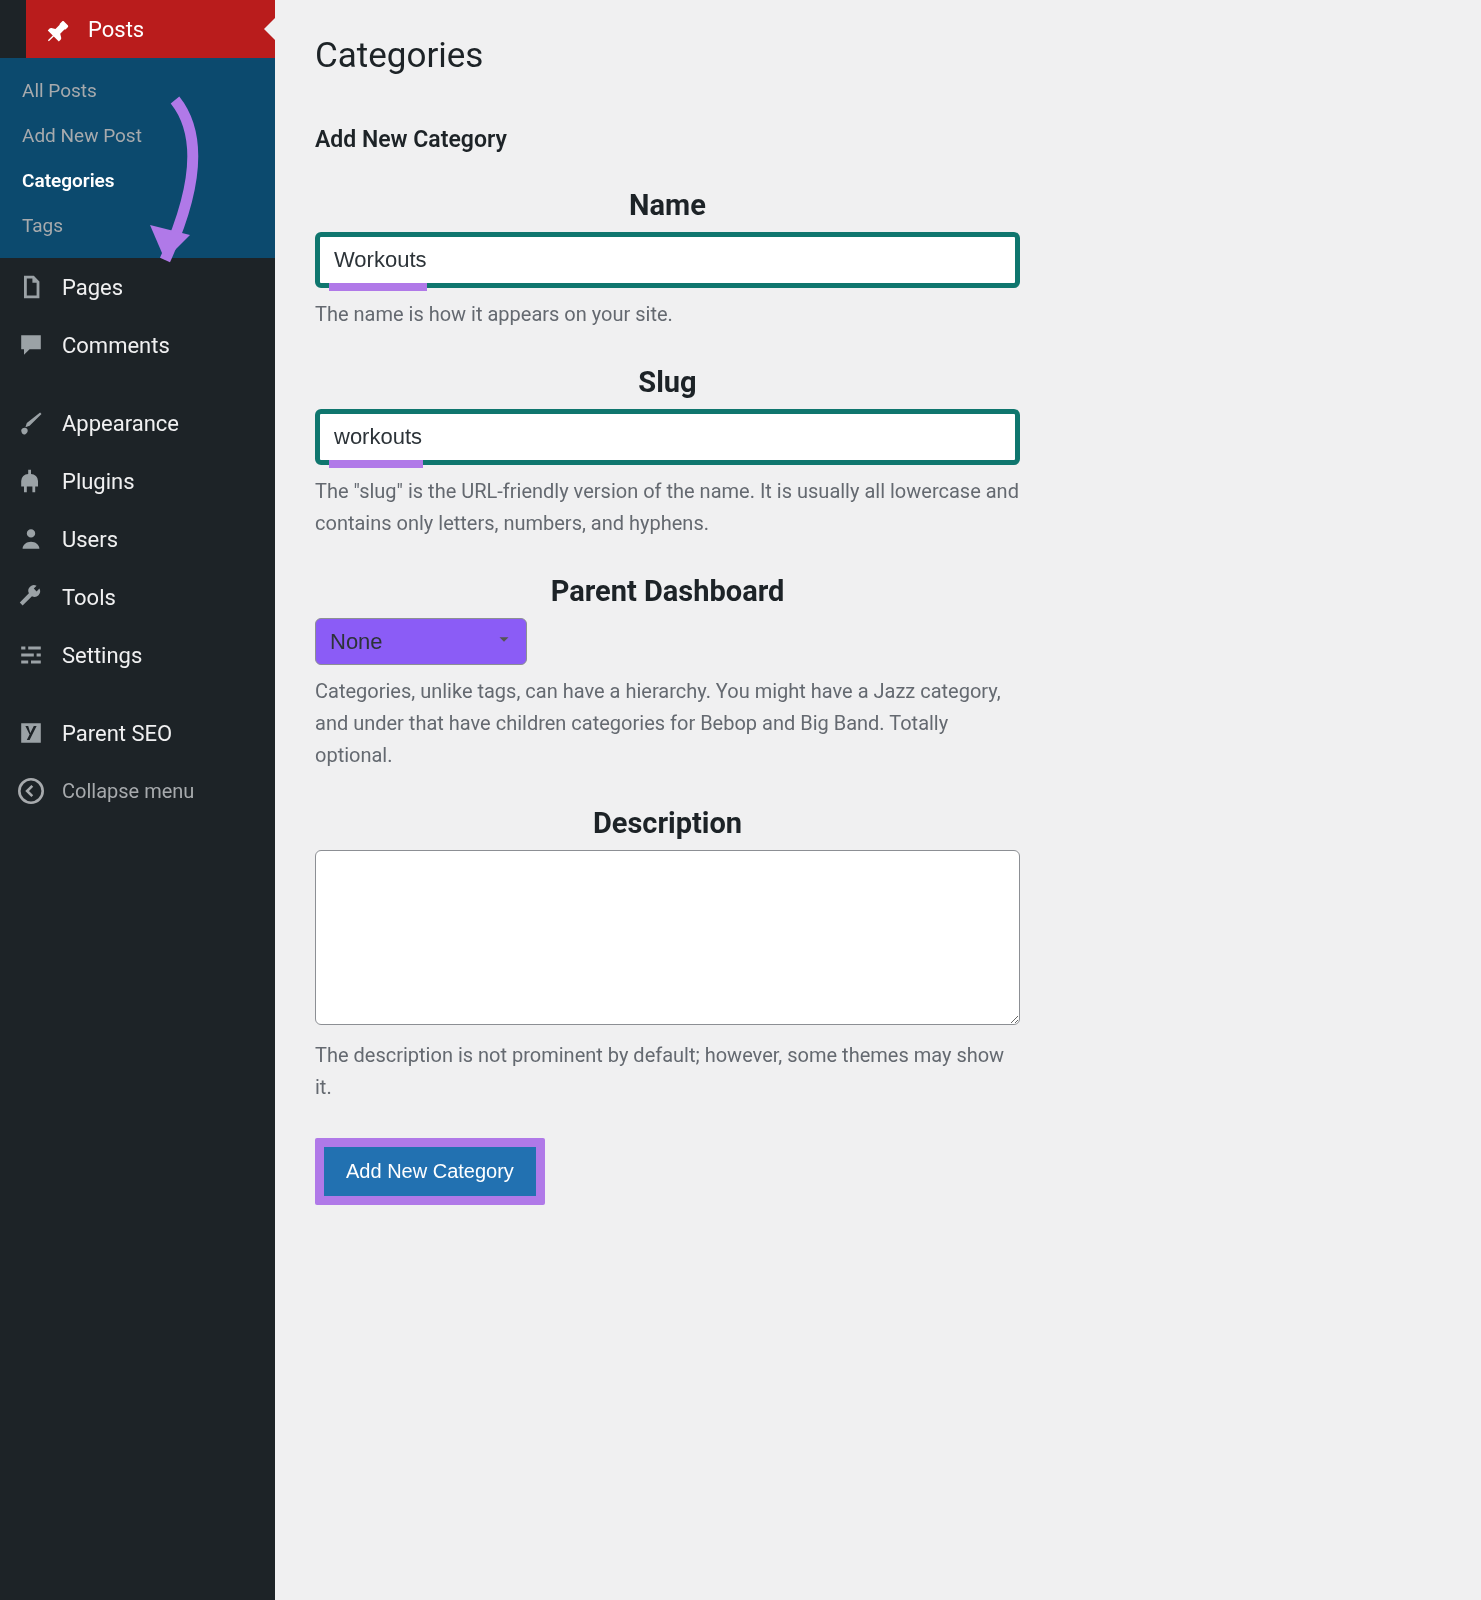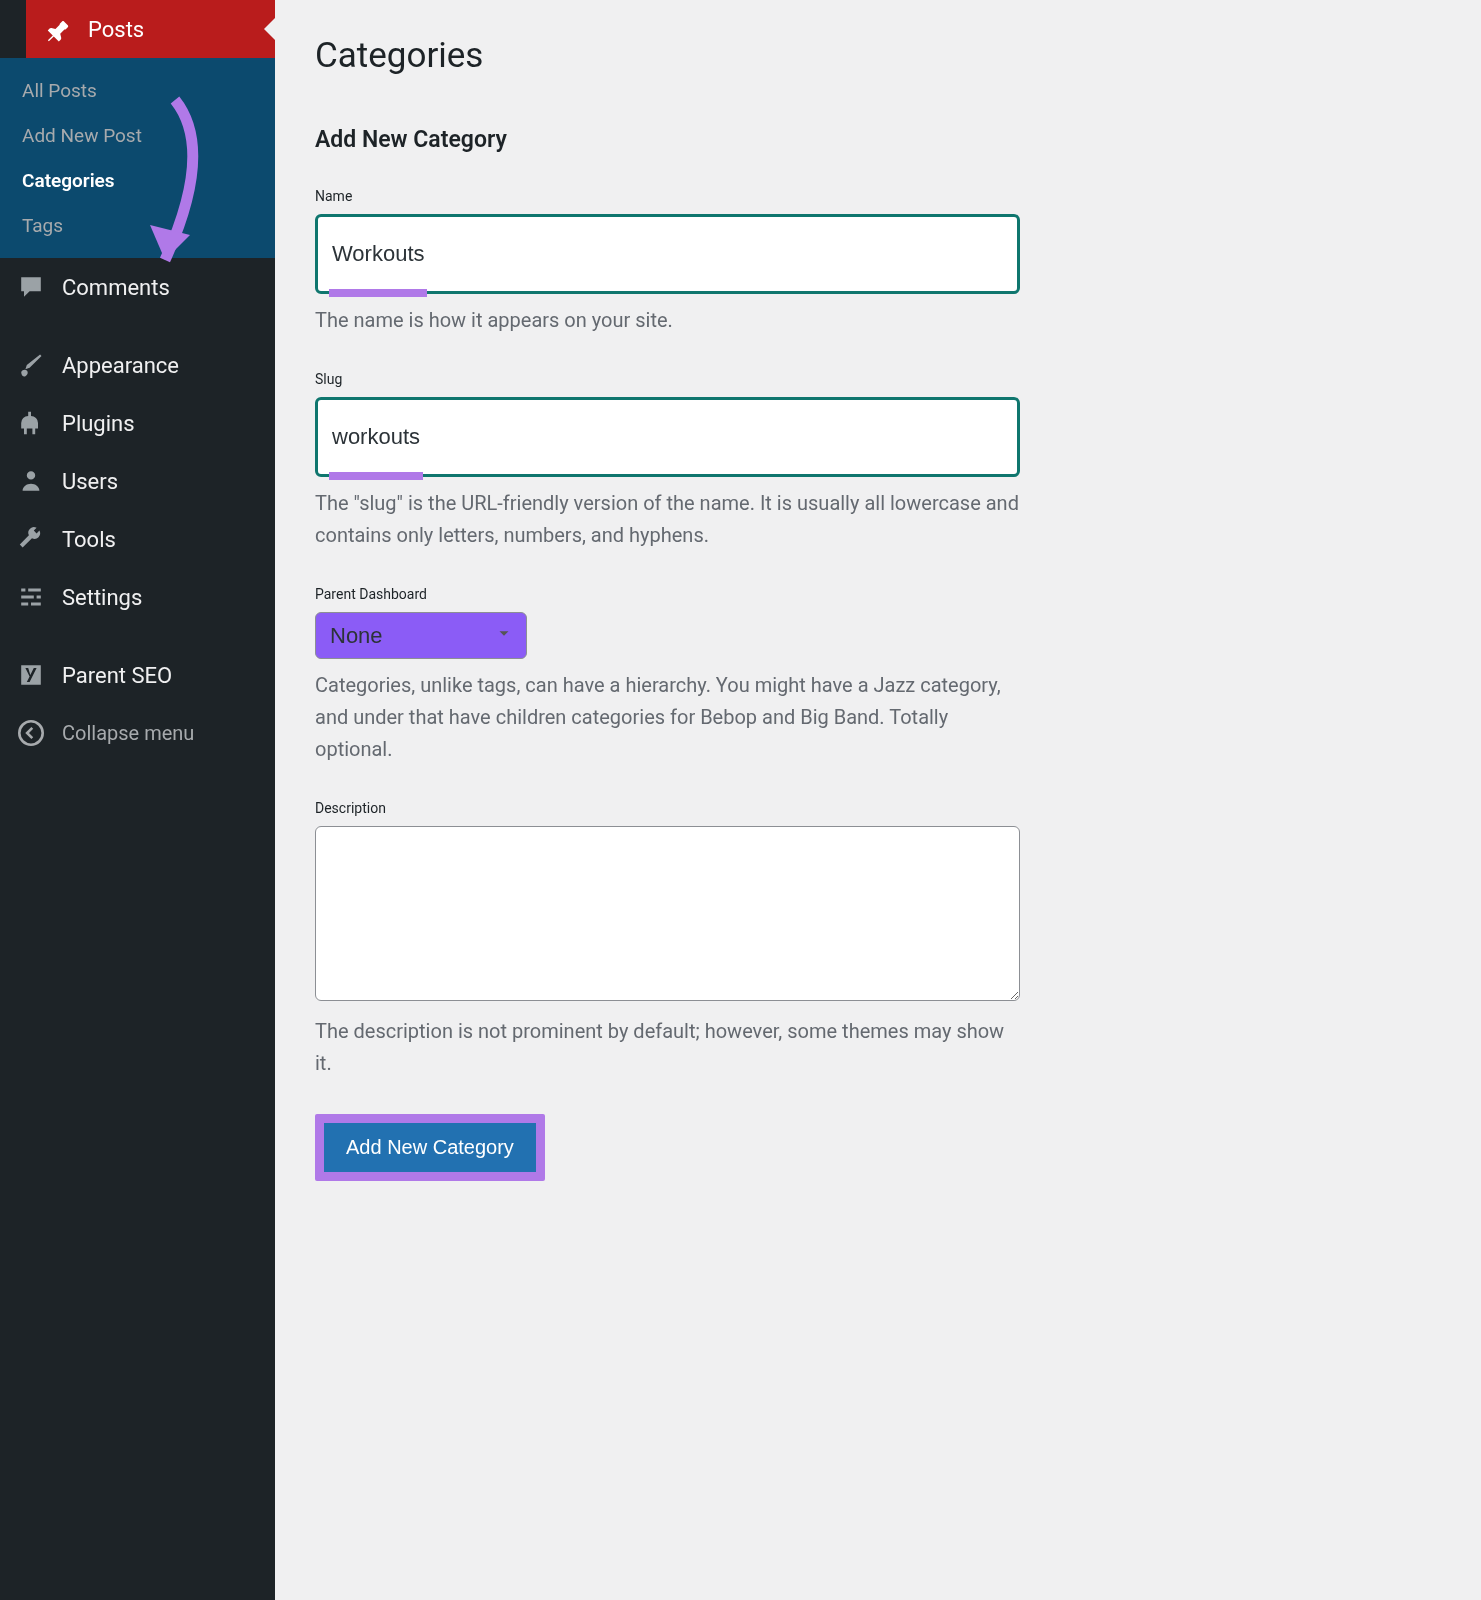--- a/index.html
+++ b/index.html
@@ -116,30 +116,31 @@
       font-size: 23px;
       font-weight: 600;
       color: #1d2327;
       margin-bottom: 35px;
     }
     .form-field {
       margin-bottom: 35px;
     }
     .field-label {
       display: block;
-      font-size: 14px;
+      font-size: 29px;
       color: #1d2327;
       margin-bottom: 10px;
-      font-weight: 400;
+      font-weight: 700;
+      text-align: center;
     }
     .text-input {
       width: 100%;
-      padding: 24px 14px;
+      padding: 10px 14px;
       font-size: 22px;
-      border: 3px solid #0f766e;
+      border: 5px solid #0f766e;
       border-radius: 6px;
       background: #fff;
       color: #2c3338;
     }
     .field-help {
       font-size: 20px;
       color: #646970;
       margin-top: 10px;
       line-height: 1.6;
     }
@@ -219,20 +220,28 @@
   </svg>
 
   <div class="submenu">
     <div class="submenu-item">All Posts</div>
     <div class="submenu-item">Add New Post</div>
     <div class="submenu-item current">Categories</div>
     <div class="submenu-item">Tags</div>
   </div>
 
 
+  <div class="menu-item">
+    <span class="menu-icon">
+      <svg viewBox="0 0 20 20">
+          <path d="M5 2h7l4 4v12H5V2zm2 2v12h7V7h-3V4H7z"></path>
+        </svg>
+    </span>
+    <span>Pages</span>
+  </div>
 
   <div class="menu-item">
     <span class="menu-icon">
       <svg viewBox="0 0 20 20">
           <path d="M3 3h14v10H9l-4 4v-4H3V3z"></path>
         </svg>
     </span>
     <span>Comments</span>
   </div>
 

